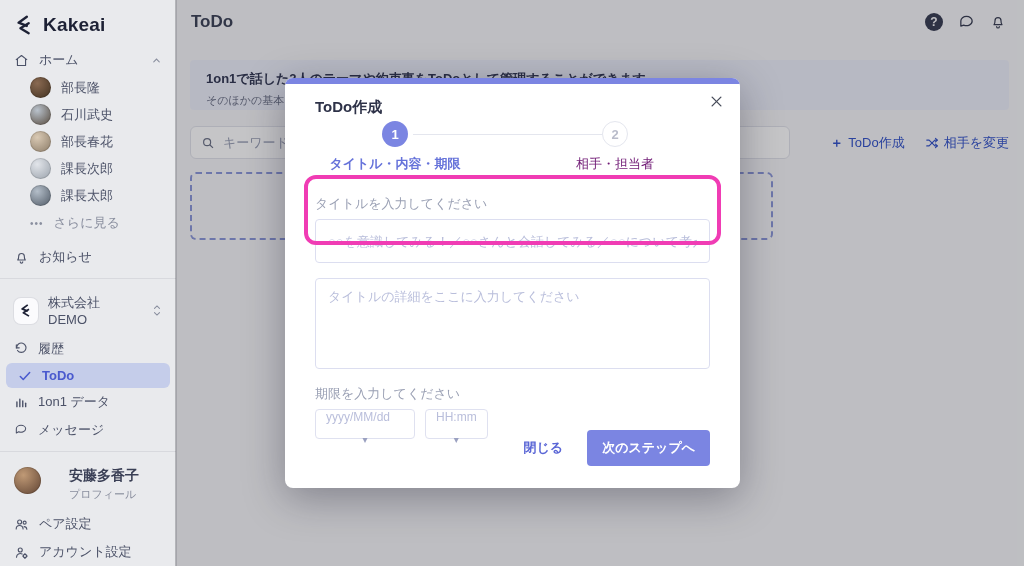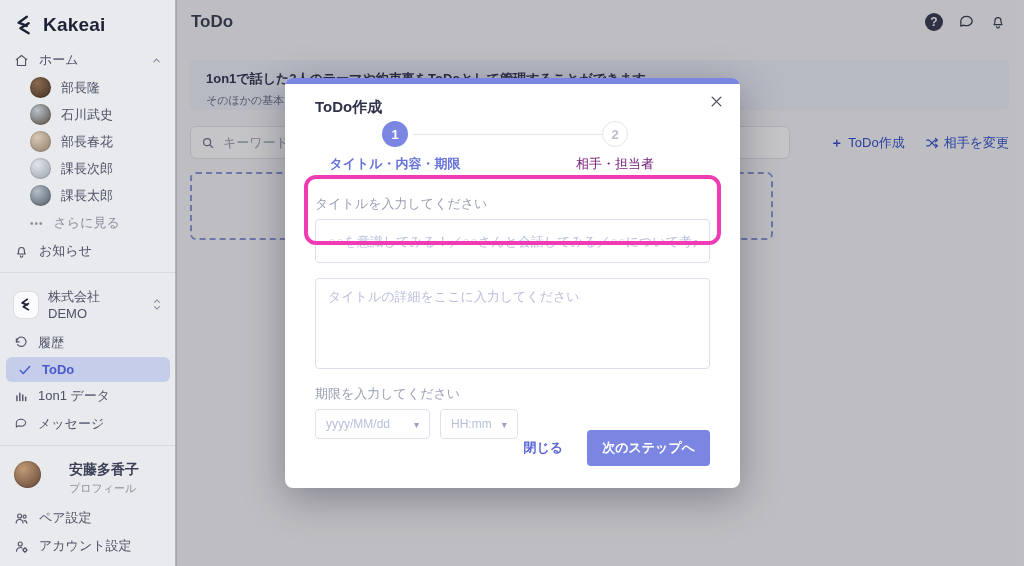--- a/index.html
+++ b/index.html
@@ -83,21 +83,21 @@
   .field input, .field textarea { width:100%; border:1px solid #dcdef0; border-radius:4px;
     font-size:13px; font-family:inherit; color:#3a4055; padding:9px 12px; outline:none; resize:none; }
   .field input::placeholder, .field textarea::placeholder { color:#b9bedb; }
   .f-title { margin-top:22px; }
   .f-title input { height:44px; }
   .f-content { margin-top:15px; }
   .f-content textarea { height:91px; }
   .f-deadline { margin-top:12px; }
   .select-row { display:flex; gap:10px; }
   .fake-select { height:30px; border:1px solid #dfe1f0; border-radius:4px; display:flex;
-    align-items:center; gap:10px; padding:0 10px; font-size:12px; color:#b9bedb; cursor:pointer; }
+    align-items:center; gap:10px; padding:0 10px; font-size:12px; color:#b9bedb; cursor:pointer;flex-direction:column; }
   .caret { font-size:10px; color:#9aa0c0; }
   .modal-footer { position:absolute; right:30px; bottom:22px; display:flex; align-items:center; gap:24px; }
   .btn-text { font-size:13px; color:#5a66d6; font-weight:bold; cursor:pointer; }
   .btn-primary { background:#7b85e2; color:#fff; font-size:13px; font-weight:bold;
     border:none; border-radius:4px; padding:9px 15px; cursor:pointer; font-family:inherit; }
   .hl-ring { position:absolute; left:19px; top:97px; width:417px; height:70px;
     border:4px solid #f03cb4; border-radius:12px; pointer-events:none; }
 </style>
 </head>
 <body>
@@ -142,21 +142,21 @@
   <div class="side-row user-row">
     <span class="avatar av5"></span>
     <span>課長太郎</span>
   </div>
 
   <div class="side-row more-row">
     <span style="letter-spacing:1px;font-size:10px;">•••</span>
     <span>さらに見る</span>
   </div>
 
-  <div class="side-row" style="">
+  <div class="side-row" style="margin-top:6px;">
     <svg width="15" height="15" viewBox="0 0 24 24" fill="none" stroke="#4c5268" stroke-width="1.8" stroke-linecap="round" stroke-linejoin="round">
         <path d="M18 16 H6 C7.5 14.5 7.5 12 7.5 10 a4.5 4.5 0 0 1 9 0 c0 2 0 4.5 1.5 6 Z"></path>
         <path d="M10 19 a2 2 0 0 0 4 0"></path>
       </svg>
     <span>お知らせ</span>
   </div>
 
   <div class="divider"></div>
 
   <div class="side-row company-row">

